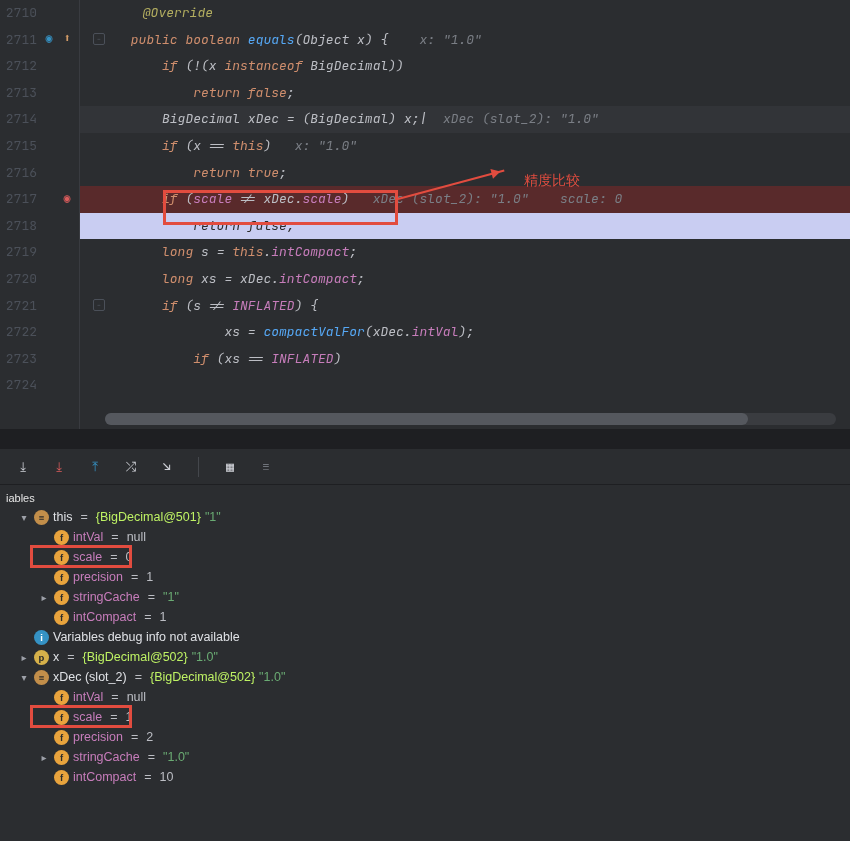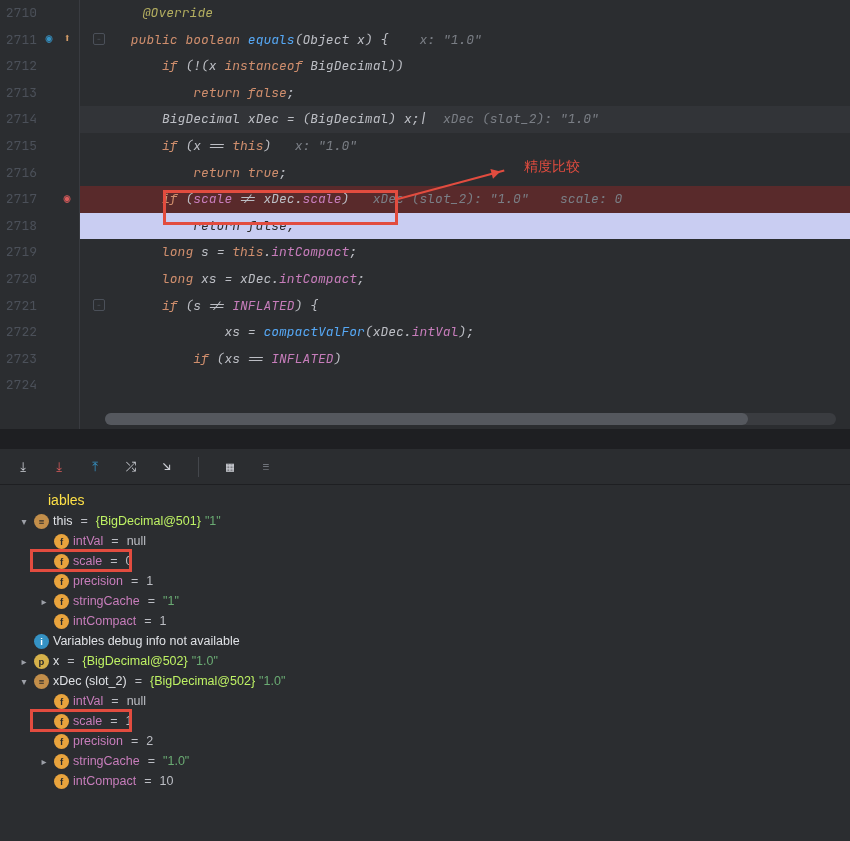--- a/index.html
+++ b/index.html
@@ -107,21 +107,21 @@
   
   .vars{
     background:#2b2d30;
     font-family:"Segoe UI","Helvetica Neue",sans-serif;
     font-size:12.5px;
     font-style:normal;
     color:#bcbec4;
     padding:4px 0 4px 0;
   }
   .vhdr{
-    padding:3px 6px; color:#fde047; font-size:14px;margin-left:42px;
+    padding:3px 6px; color:#e5e5e5; font-size:11px;
   }
   .vrow{
     display:flex; align-items:center;
     height:20px; padding-left:4px; gap:4px;
     white-space:nowrap;
     position:relative;
   }
   .ind1{ padding-left:18px;} .ind2{ padding-left:38px;}
   .tw{ width:12px;text-align:center;color:#9da0a8;font-size:10px;display:inline-block;}
   .kind{
@@ -182,21 +182,21 @@
       <div class="line"><span>          </span><span class="kw">if </span><span class="op">(</span><span class="id">s </span><span class="op">!= </span><span class="mem">INFLATED</span><span class="op">) {</span></div>
       <div class="line"><span>                  </span><span class="id">xs </span><span class="op">= </span><span class="fn">compactValFor</span><span class="op">(</span><span class="id">xDec</span><span class="op">.</span><span class="mem">intVal</span><span class="op">);</span></div>
       <div class="line"><span>              </span><span class="kw">if </span><span class="op">(</span><span class="id">xs </span><span class="op">== </span><span class="mem">INFLATED</span><span class="op">)</span></div>
       <div class="line"><span></span></div>
     </div>
 
   <div class="red-box" style="left:163px; top:190px; width:235px; height:35px;"></div>
 
   <div class="arrow" style="left:398px; top:198px; transform:rotate(-15deg);"></div>
 
-  <div class="callout" style="left:524px; top:158px;">精度比较</div>
+  <div class="callout" style="left:524px; top:172px;">精度比较</div>
 
   <div class="hscroll">
     <div class="thumb"></div>
   </div>
 </div>
 
 <div class="splitter"></div>
 
 <div class="dbg-toolbar" id="dbgtb">
     <div class="ticon">⤓</div>

